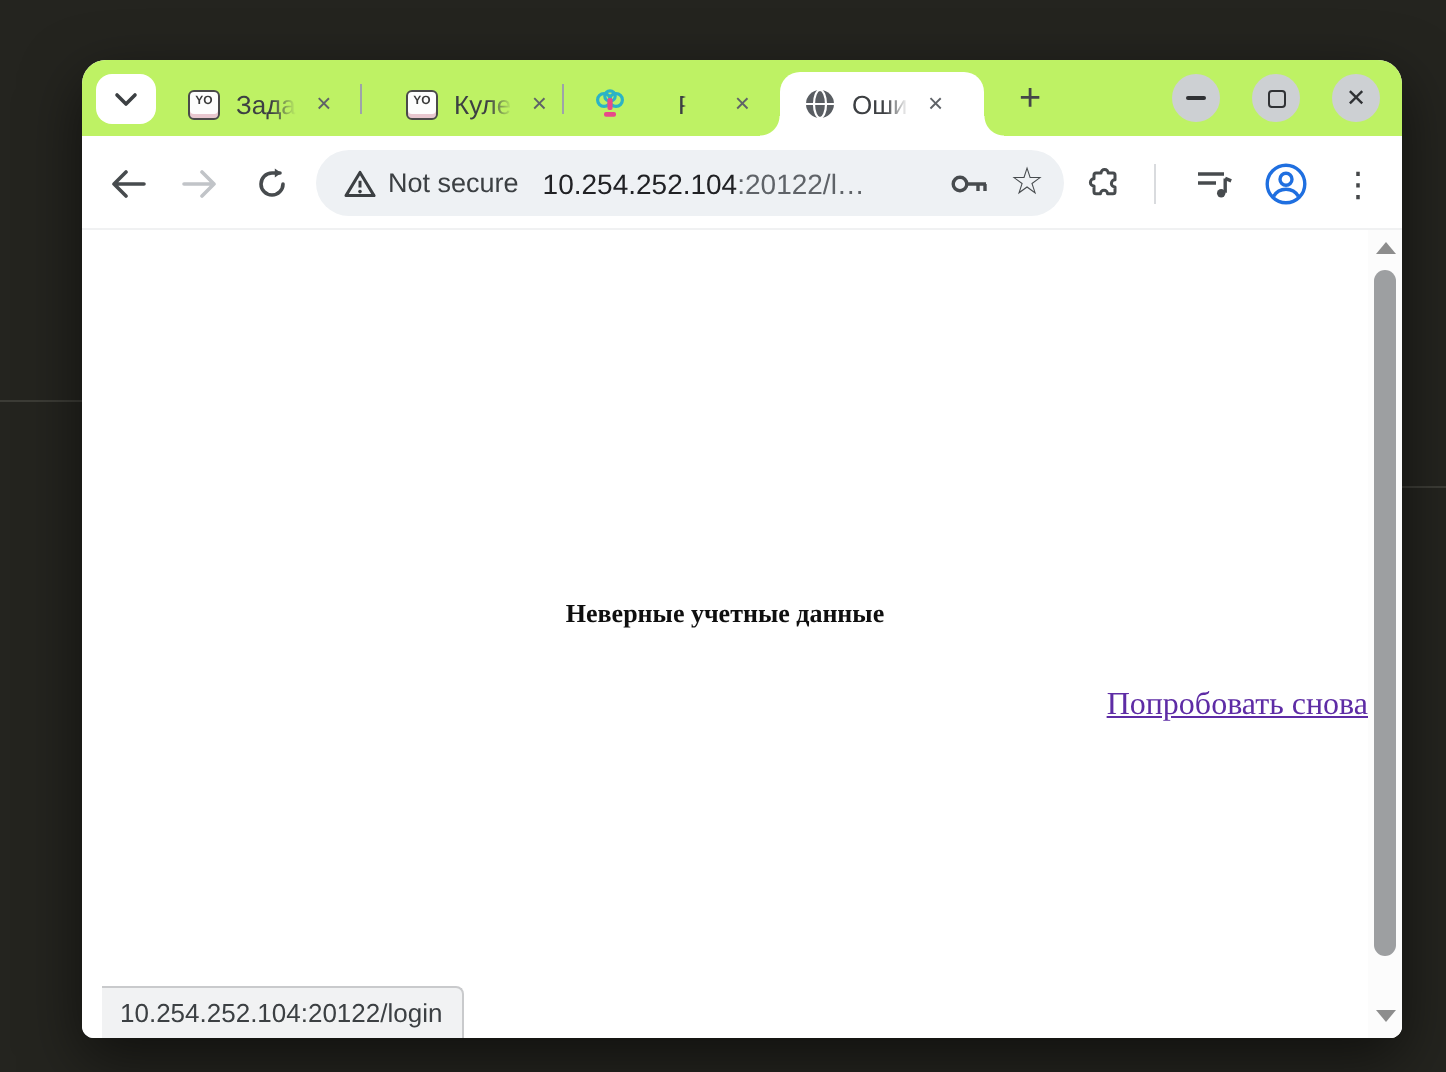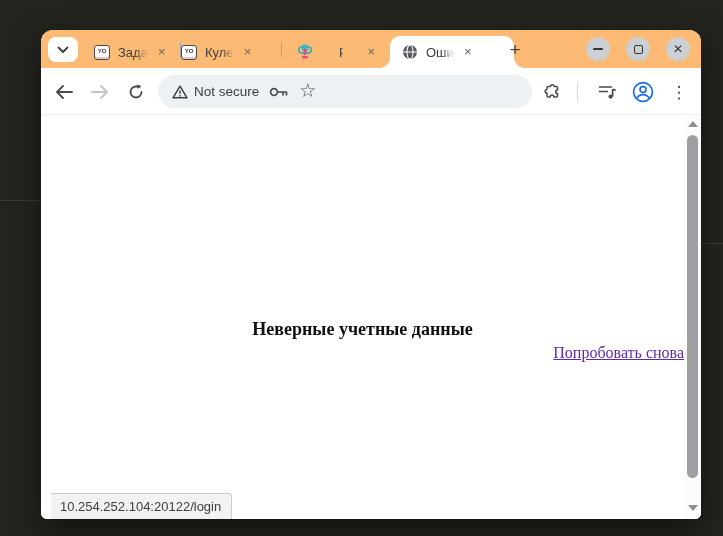--- a/index.html
+++ b/index.html
@@ -14,21 +14,21 @@
   .desk-line.right{left:701px;top:243px;width:22px;}
 
   
   .window{
     position:absolute;left:41px;top:30px;width:660px;height:489px;
     border-radius:12px 12px 6px 6px;overflow:hidden;background:#fff;
     box-shadow:0 10px 30px rgba(0,0,0,.55);
   }
 
   
-  .tabstrip{position:relative;height:38px;background:#fdba74;}
+  .tabstrip{position:relative;height:38px;background:#bef264;}
   .tab-search-btn{
     position:absolute;left:7px;top:7px;width:30px;height:25px;background:#fff;
     border-radius:8px;display:flex;align-items:center;justify-content:center;
   }
   .tab{position:absolute;top:6px;height:32px;display:flex;align-items:center;box-sizing:border-box;}
   .tab.inactive{padding:0 6px 0 8px;}
   .tab.active{
     background:#fff;border-radius:10px 10px 0 0;padding:0 6px 0 12px;
   }
   .curve{position:absolute;bottom:0;width:10px;height:10px;}
@@ -66,39 +66,39 @@
   .glyph-max{width:9px;height:9px;border:1.5px solid #2f3134;border-radius:2px;box-sizing:border-box;}
 
   
   .toolbar{position:relative;height:47px;background:#fff;border-bottom:1px solid #f0f1f2;box-sizing:border-box;}
   .nav-btn{position:absolute;top:10px;width:28px;height:28px;display:flex;align-items:center;justify-content:center;}
   .nav-back{left:9px;}
   .nav-fwd{left:45px;}
   .nav-reload{left:81px;}
   .omnibox{
     position:absolute;left:117px;top:7px;width:374px;height:33px;border-radius:17px;
-    background:#eef1f4;display:flex;align-items:center;padding:0 10px 0 14px;box-sizing:border-box;
+    background:#eef1f4;display:flex;align-items:center;padding:0 10px 0 14px;box-sizing:border-box;justify-content:center;
   }
   .sec-chip{display:flex;align-items:center;gap:6px;color:#3c4043;font-size:13.5px;}
   .url{margin-left:12px;font-size:14px;white-space:nowrap;overflow:hidden;flex:1;}
   .url .host{color:#202124;}
   .url .tail{color:#5f6368;}
   .box-icon{display:flex;align-items:center;justify-content:center;margin-left:10px;}
   .tb-icon{position:absolute;top:10px;width:28px;height:28px;display:flex;align-items:center;justify-content:center;}
   .tb-divider{position:absolute;left:536px;top:14px;width:1px;height:20px;background:#d9dbde;}
   .i-puzzle{left:498px;}
   .i-media{left:552px;}
   .i-avatar{left:588px;}
   .i-menu{left:624px;font-size:17px;color:#454749;letter-spacing:0;}
 
   
   .content{position:relative;height:404px;background:#fff;}
   .err-heading{
-    position:absolute;top:204px;left:0;right:17px;text-align:center;
-    font-family:"Liberation Serif",serif;font-weight:bold;font-size:18px;color:#0f0f0f;
+    position:absolute;top:184px;left:0;right:17px;text-align:center;
+    font-family:"Liberation Serif",serif;font-weight:bold;font-size:13px;color:#0f0f0f;
   }
   .err-link-row{position:absolute;top:229px;left:0;right:17px;text-align:right;}
   .err-link{
     font-family:"Liberation Serif",serif;font-size:16px;color:#5e2ca5;text-decoration:underline;cursor:pointer;
   }
 
   
   .scrollbar{position:absolute;right:0;top:0;width:17px;height:404px;background:#fcfcfc;}
   .sb-up{position:absolute;left:4px;top:6px;width:0;height:0;
     border-left:5px solid transparent;border-right:5px solid transparent;border-bottom:6px solid #8d8d8d;}
@@ -135,21 +135,21 @@
 
     <div class="tab inactive" style="left:45px;width:92px;">
       <span class="favicon">
         <span class="yo-box">YO</span>
       </span>
       <span class="tab-label">Зада</span>
       <span class="tab-close">×</span>
     </div>
     <div class="tab-sep" style="left:139px;"></div>
 
-    <div class="tab inactive" style="left:132px;width:92px;">
+    <div class="tab inactive" style="left:154px;width:92px;">
       <span class="favicon">
         <span class="yo-box">YO</span>
       </span>
       <span class="tab-label">Куле</span>
       <span class="tab-close">×</span>
     </div>
     <div class="tab-sep" style="left:240px;"></div>
 
     <div class="tab inactive" style="left:248px;width:92px;gap:18px;">
       <span class="favicon">
@@ -158,21 +158,21 @@
           <circle cx="11" cy="6" r="3.2" fill="none" stroke="#2bb3c6" stroke-width="1.6"></circle>
           <circle cx="8" cy="4" r="2.6" fill="none" stroke="#2bb3c6" stroke-width="1.6"></circle>
           <rect x="6.7" y="5" width="2.6" height="6" rx="1" fill="#e84a8a"></rect>
           <rect x="5" y="12" width="6" height="2.4" rx="1" fill="#e84a8a"></rect>
         </svg>
       </span>
       <span class="tab-label">PNET</span>
       <span class="tab-close">×</span>
     </div>
 
-    <div class="tab active" style="left:349px;width:124px;">
+    <div class="tab active" style="left:349px;width:102px;">
       <span class="curve l"></span>
       <span class="curve r"></span>
       <span class="favicon">
         <svg width="16" height="16" viewBox="0 0 16 16">
           <circle cx="8" cy="8" r="7" fill="#595d62"></circle>
           <ellipse cx="8" cy="8" rx="3" ry="7" fill="none" stroke="#ffffff" stroke-width="1.1"></ellipse>
           <line x1="1" y1="8" x2="15" y2="8" stroke="#ffffff" stroke-width="1.1"></line>
         </svg>
       </span>
       <span class="tab-label" style="max-width:40px;">Оши</span>
@@ -223,20 +223,21 @@
       <span class="sec-chip">
         <span>
           <svg width="16" height="14" viewBox="0 0 16 14">
             <path d="M8 1.2 L15 12.8 H1 Z" fill="none" stroke="#3c4043" stroke-width="1.5" stroke-linejoin="round"></path>
             <line x1="8" y1="5.4" x2="8" y2="8.8" stroke="#3c4043" stroke-width="1.5"></line>
             <circle cx="8" cy="10.8" r="0.9" fill="#3c4043"></circle>
           </svg>
         </span>
         <span>Not secure</span>
       </span>
+      <span class="url"><span class="host">10.254.252.104</span><span class="tail">:20122/l…</span></span>
       <span class="box-icon">
         <span>
           <svg width="20" height="12" viewBox="0 0 20 12">
             <circle cx="5" cy="6" r="3.4" fill="none" stroke="#474b4e" stroke-width="1.7"></circle>
             <line x1="8.4" y1="6" x2="18" y2="6" stroke="#474b4e" stroke-width="1.7"></line>
             <line x1="14" y1="6" x2="14" y2="9.5" stroke="#474b4e" stroke-width="1.7"></line>
             <line x1="17.5" y1="6" x2="17.5" y2="9.5" stroke="#474b4e" stroke-width="1.7"></line>
           </svg>
         </span>
       </span>

